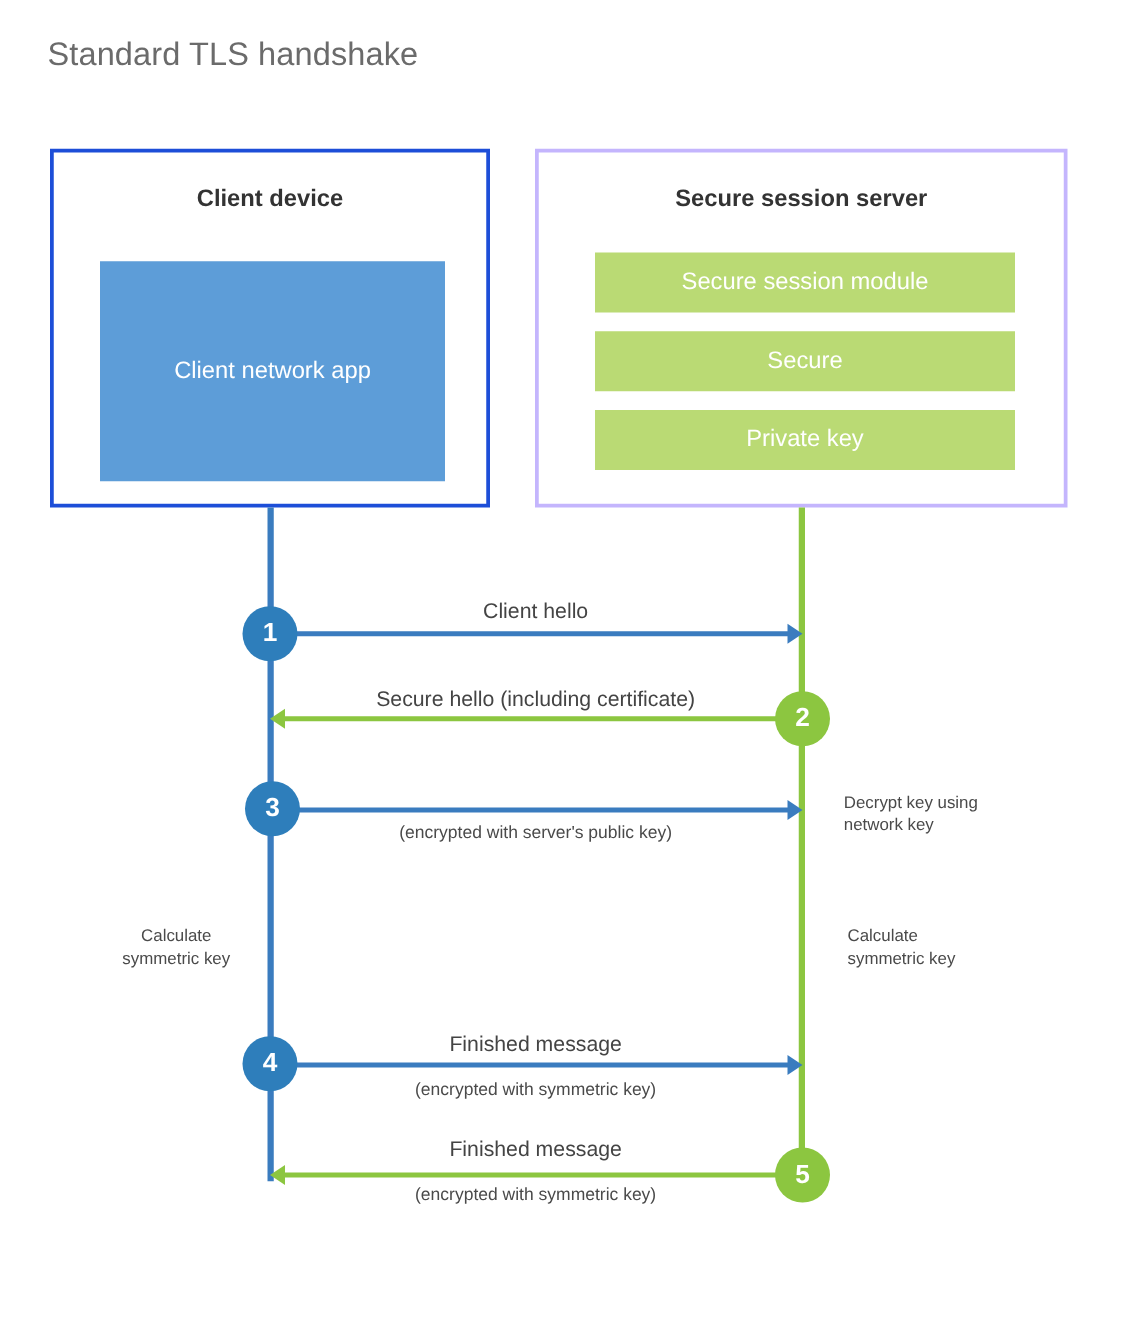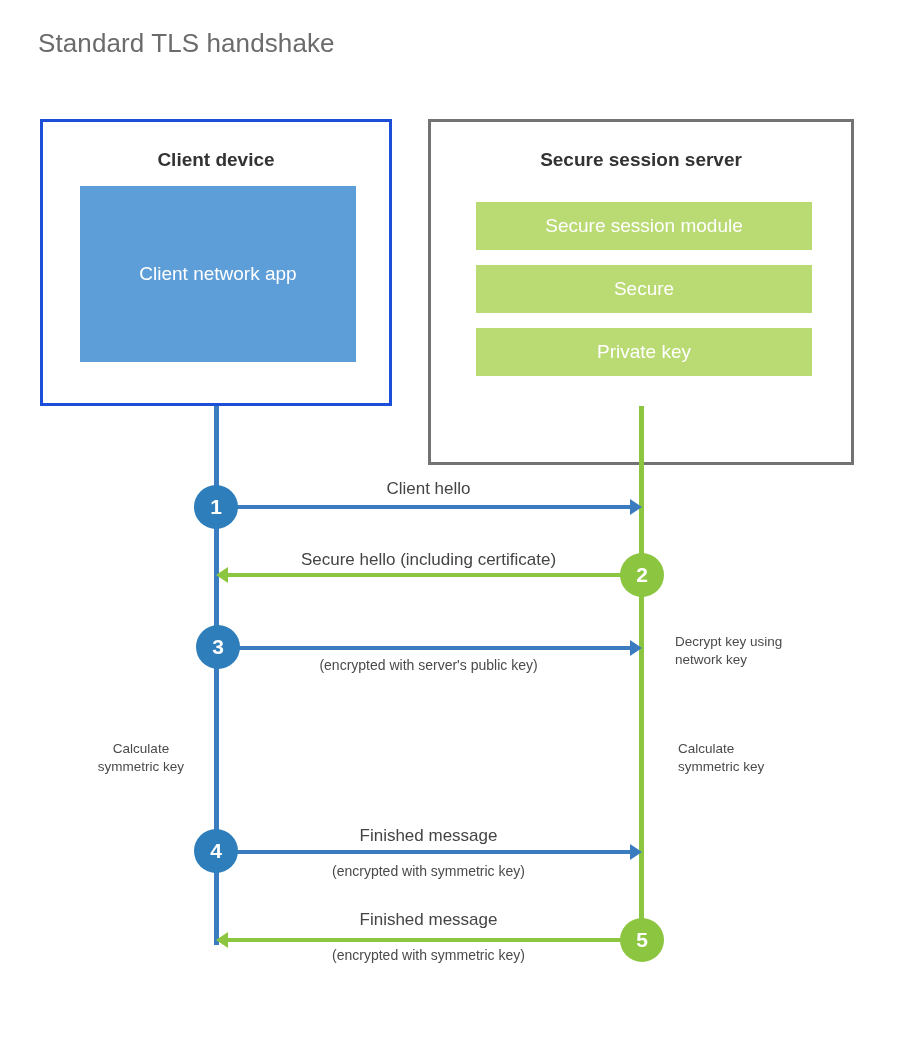--- a/index.html
+++ b/index.html
@@ -44,40 +44,40 @@
     left: 40px;
     top: 119px;
     width: 352px;
     height: 287px;
     border: 3px solid #1d4ed8;
   }
   .party-box.server {
     left: 428px;
     top: 119px;
     width: 426px;
-    height: 346px;
-    border: 3px solid #737373;
+    height: 287px;
+    border: 3px solid #c4b5fd;
   }
   .party-title {
     position: absolute;
     left: 0;
     right: 0;
     top: 27px;
     text-align: center;
     font-size: 19px;
     font-weight: bold;
     color: #333333;
     white-space: nowrap;
   }
 
   
   .client-app-block {
     position: absolute;
     left: 37px;
-    top: 64px;
+    top: 87px;
     width: 276px;
     height: 176px;
     background: #5d9dd8;
     color: #ffffff;
     font-size: 19px;
     display: flex;
     align-items: center;
     justify-content: center;
     text-align: center;
     line-height: 1.35;

